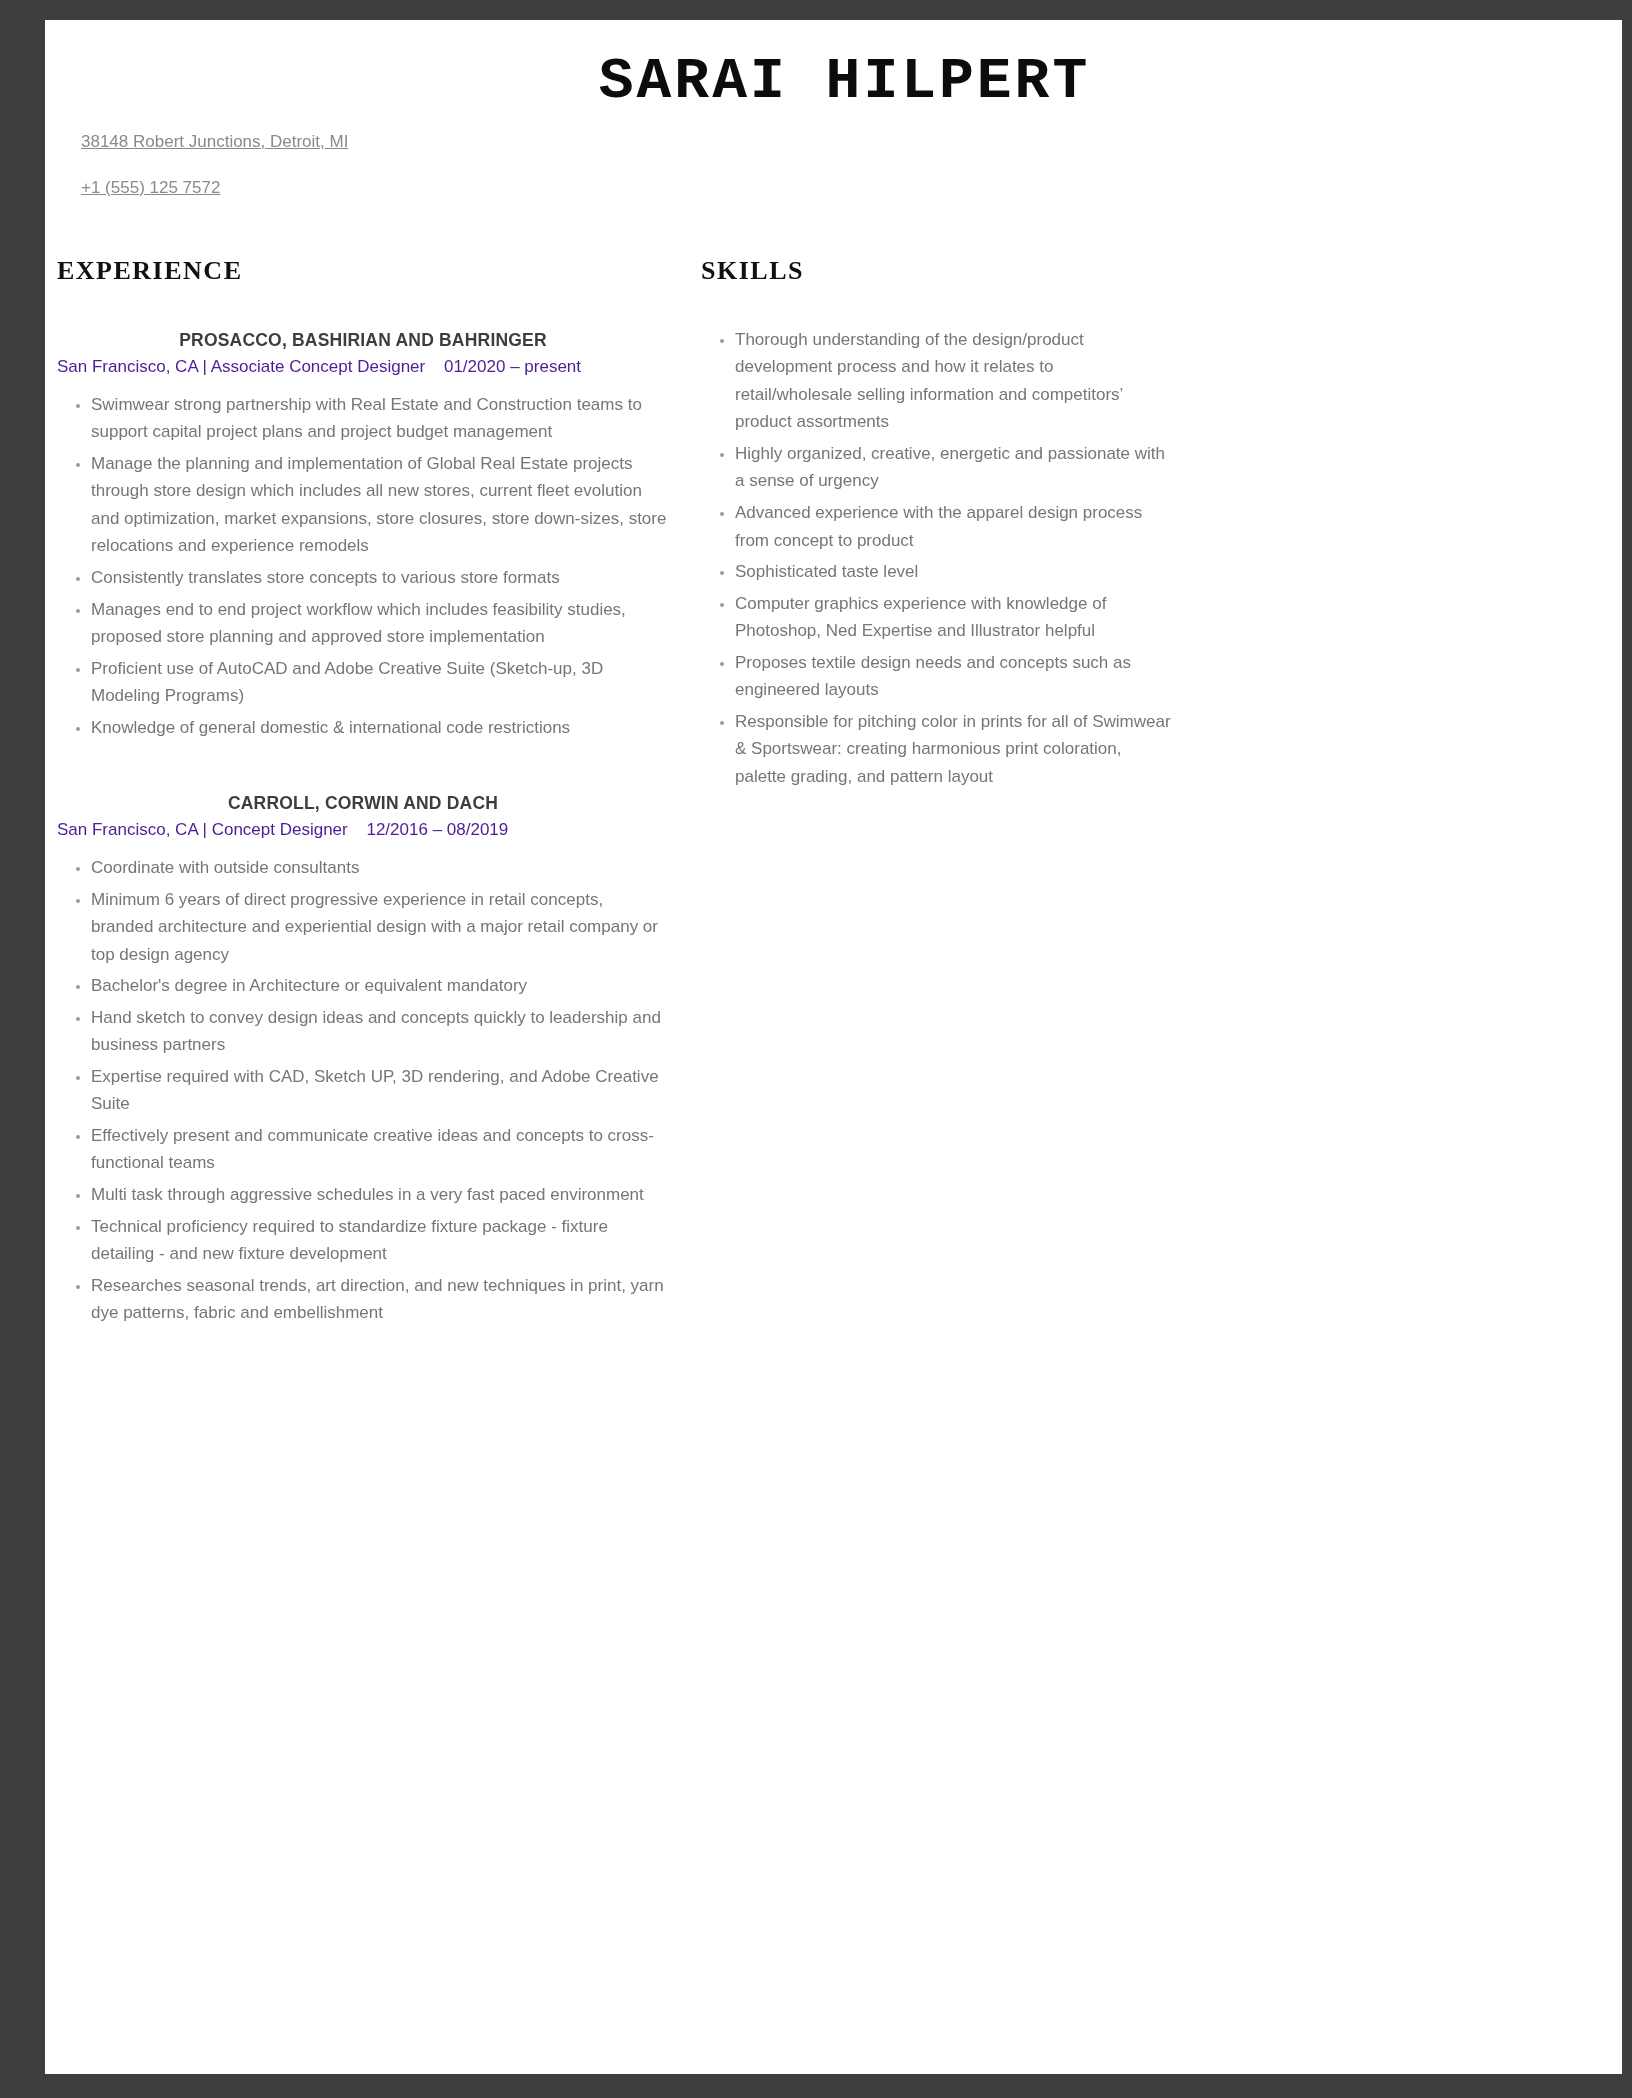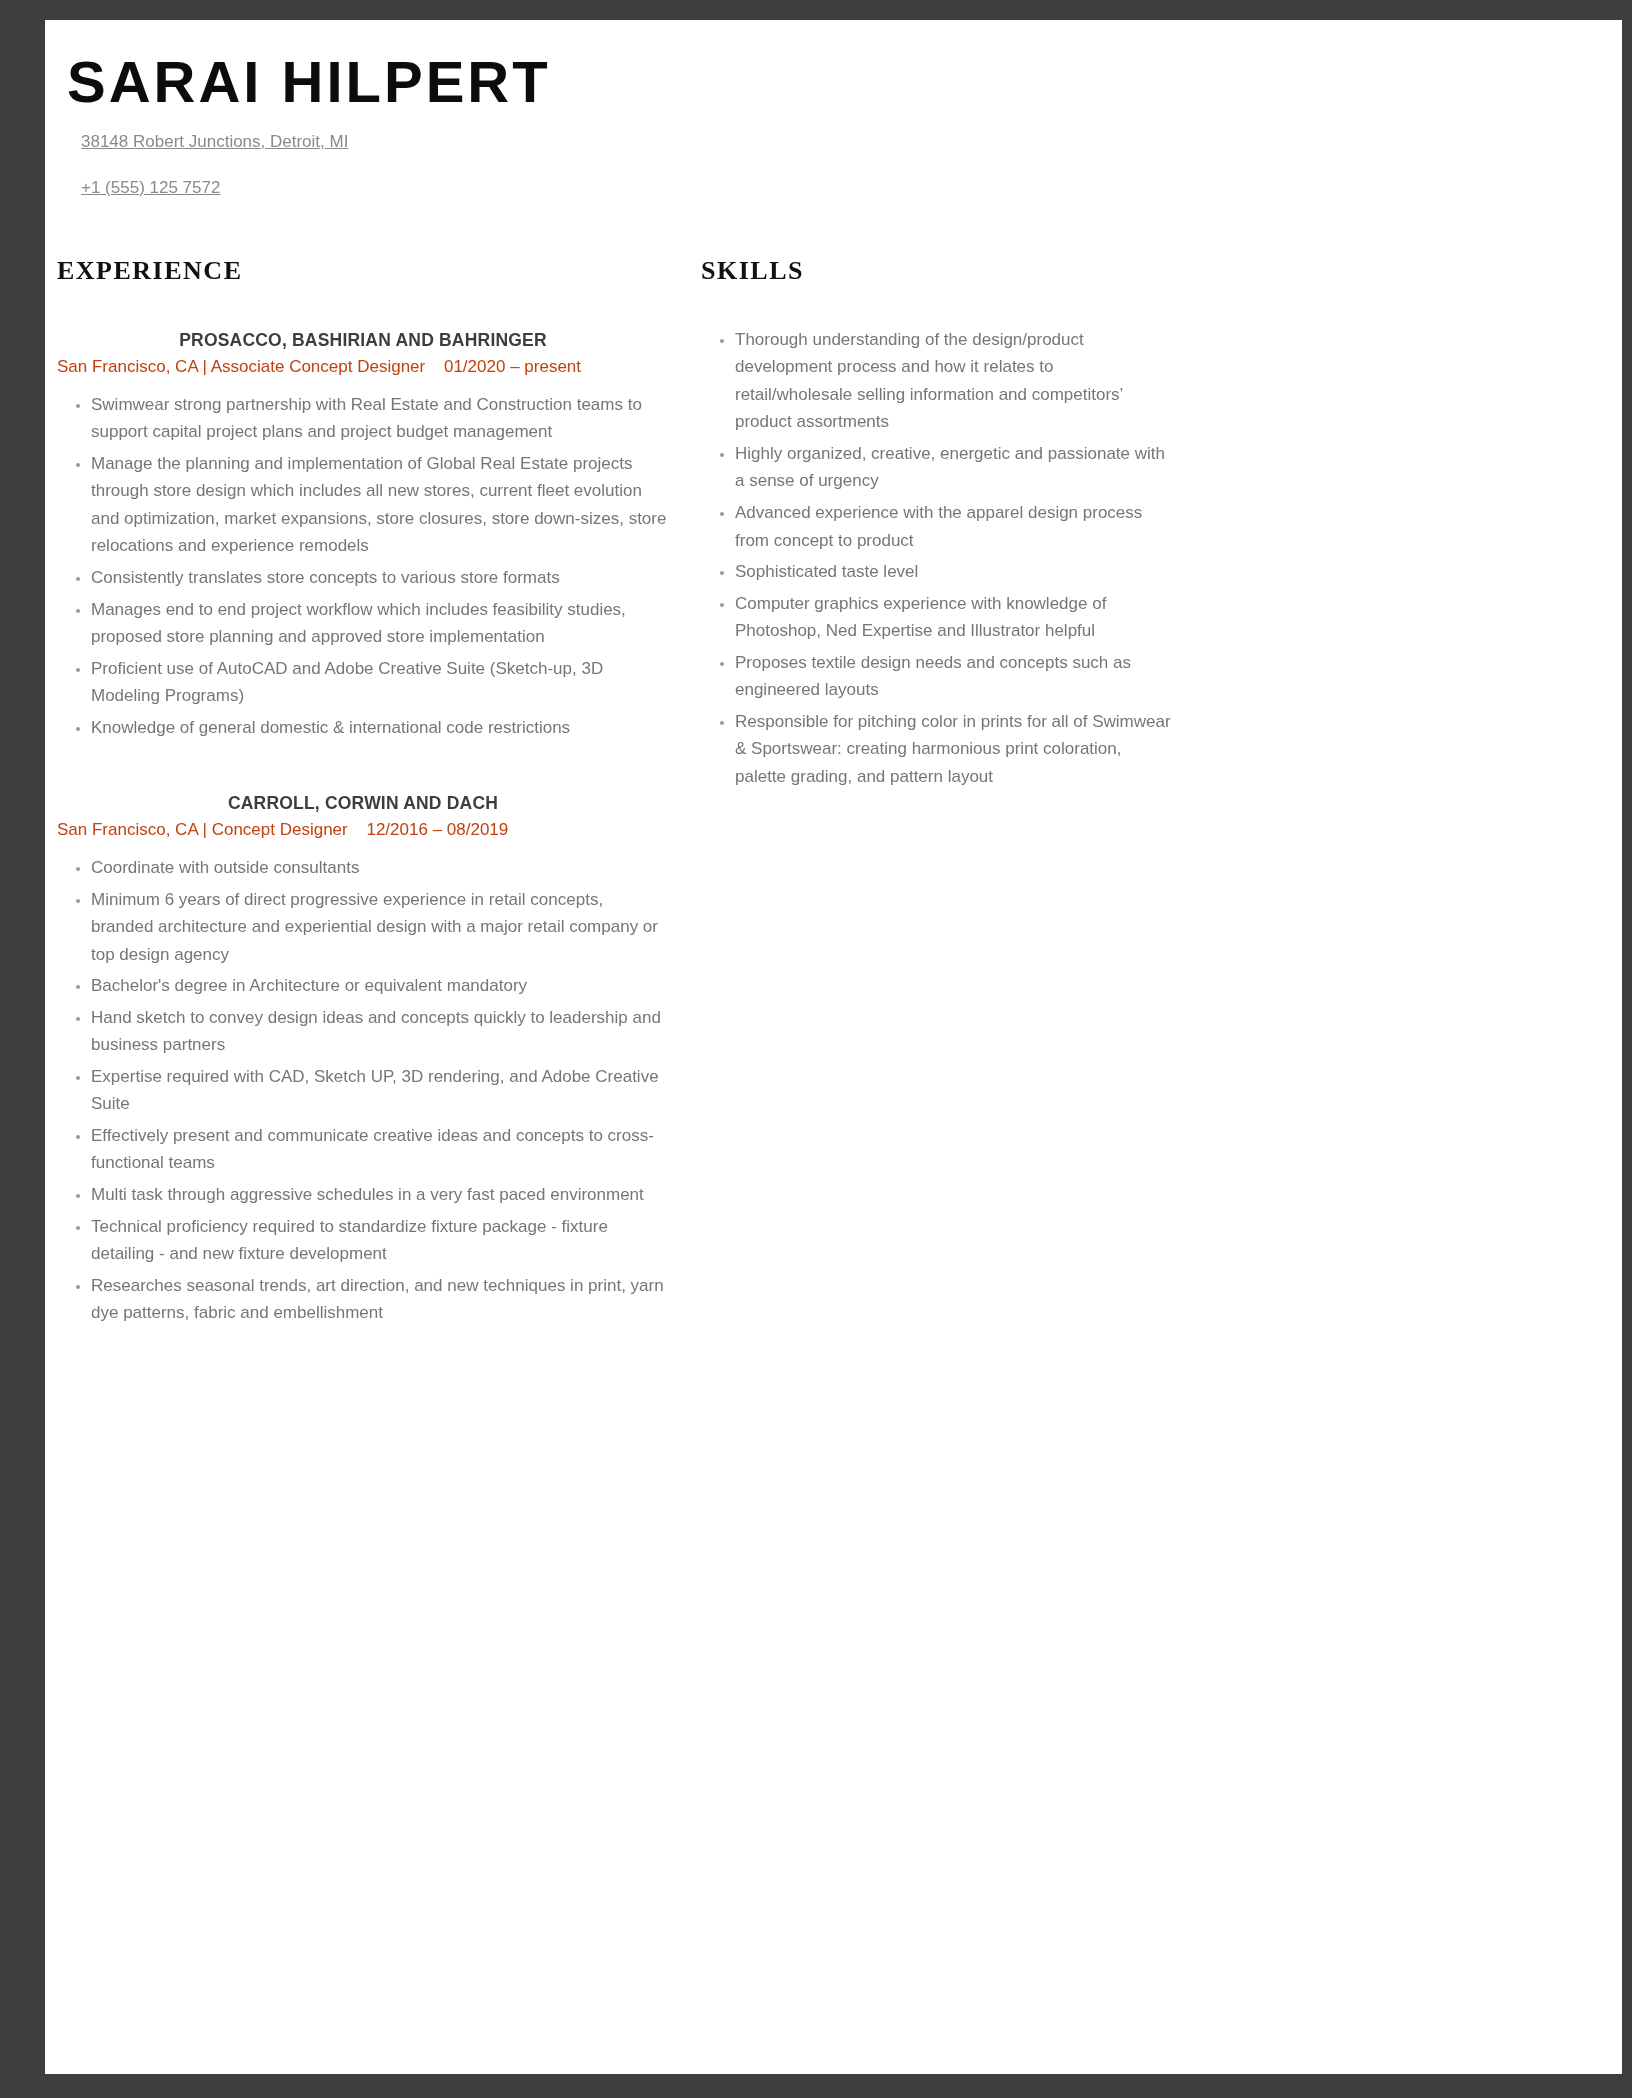--- a/index.html
+++ b/index.html
@@ -23,27 +23,28 @@
     box-sizing: border-box;
     padding: 30px 0 0 12px;
     overflow: hidden;
   }
 
   
   .header {
     padding-left: 10px;
   }
   .name {
-    font-family: Liberation Sans, sans-serif;
+    font-family: Liberation Mono, monospace;
     font-weight: 700;
     font-size: 58px;
     letter-spacing: 3px;
     color: #0c0c0c;
     margin: 0 0 18px 0;
     line-height: 1.1;
+    text-align: center;
   }
   .contact-line {
     color: #8a8a8a;
     font-size: 17px;
     margin: 0 0 26px 14px;
     text-decoration: underline;
   }
 
   
   .columns {
@@ -66,21 +67,21 @@
   .job-company {
     font-size: 17.5px;
     font-weight: 700;
     color: #3d3d3d;
     margin: 0 0 6px 0;
     letter-spacing: 0.2px;
     text-align: center;
   }
   .job-meta {
     font-size: 17px;
-    color: #c2410c;
+    color: #4c1d95;
     margin: 0 0 14px 0;
   }
   .job-dates { margin-left: 14px; }
 
   ul.bullets {
     margin: 0;
     padding-left: 34px;
     list-style: disc;
   }
   ul.bullets li {

